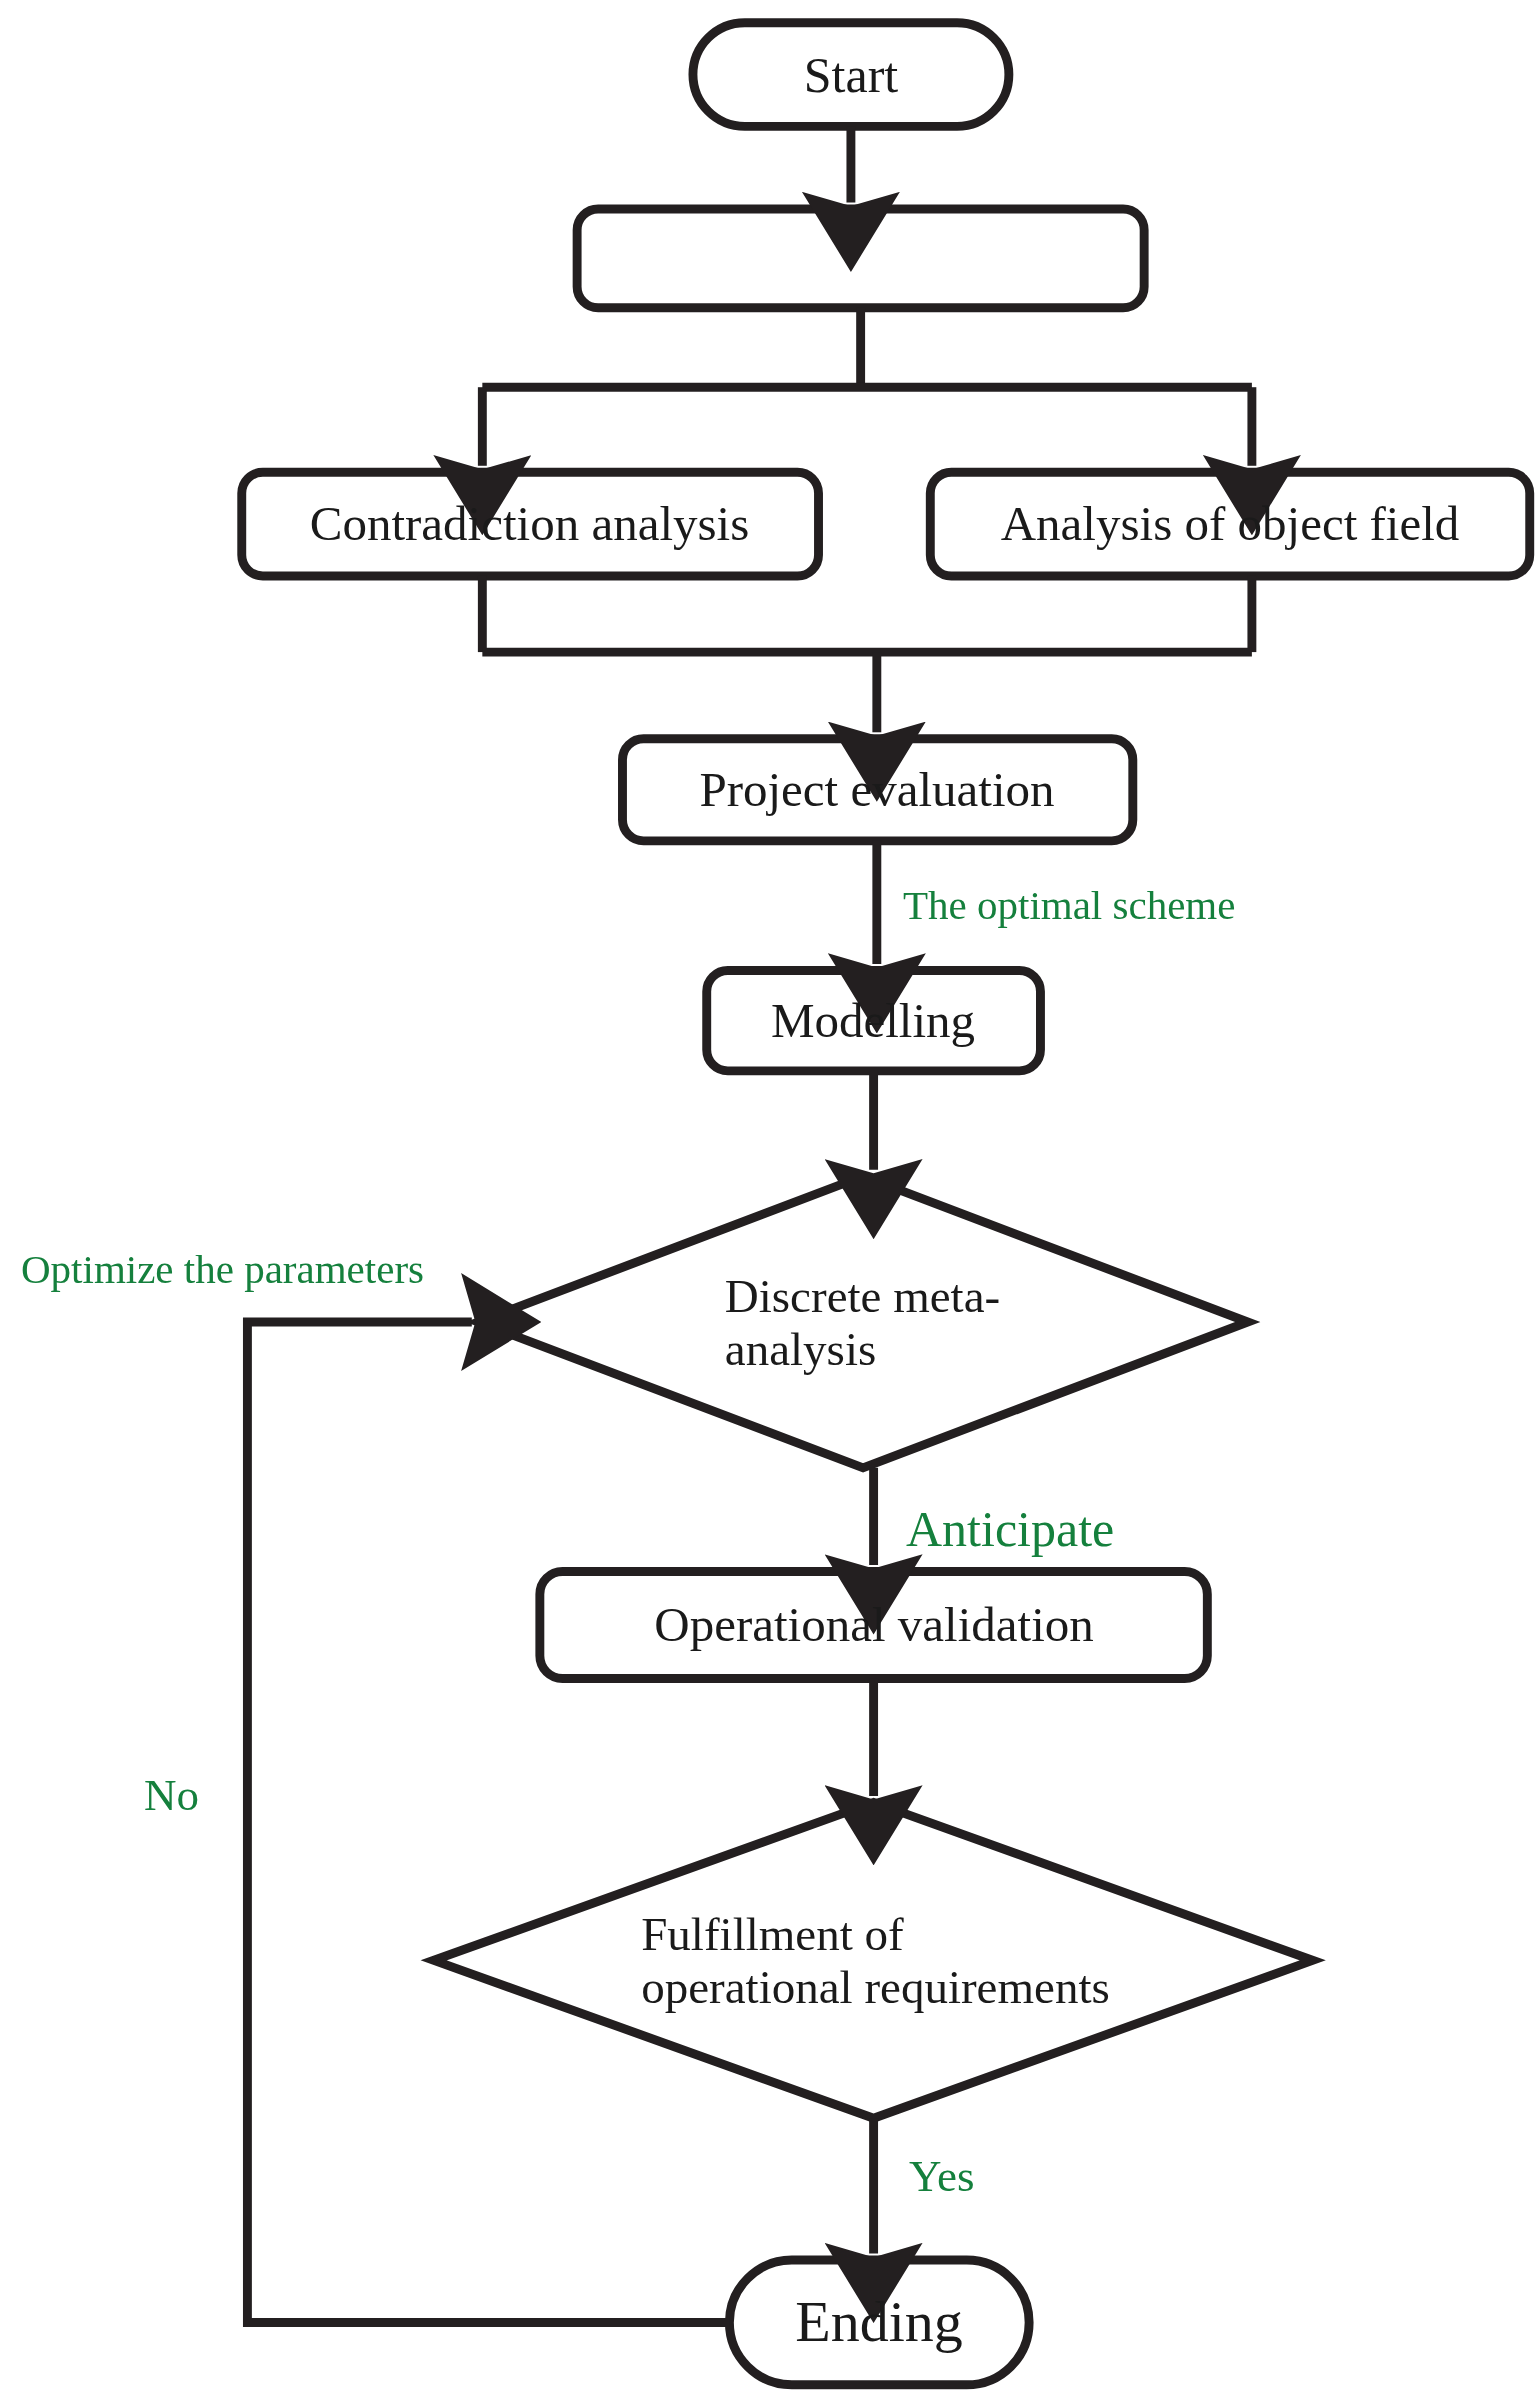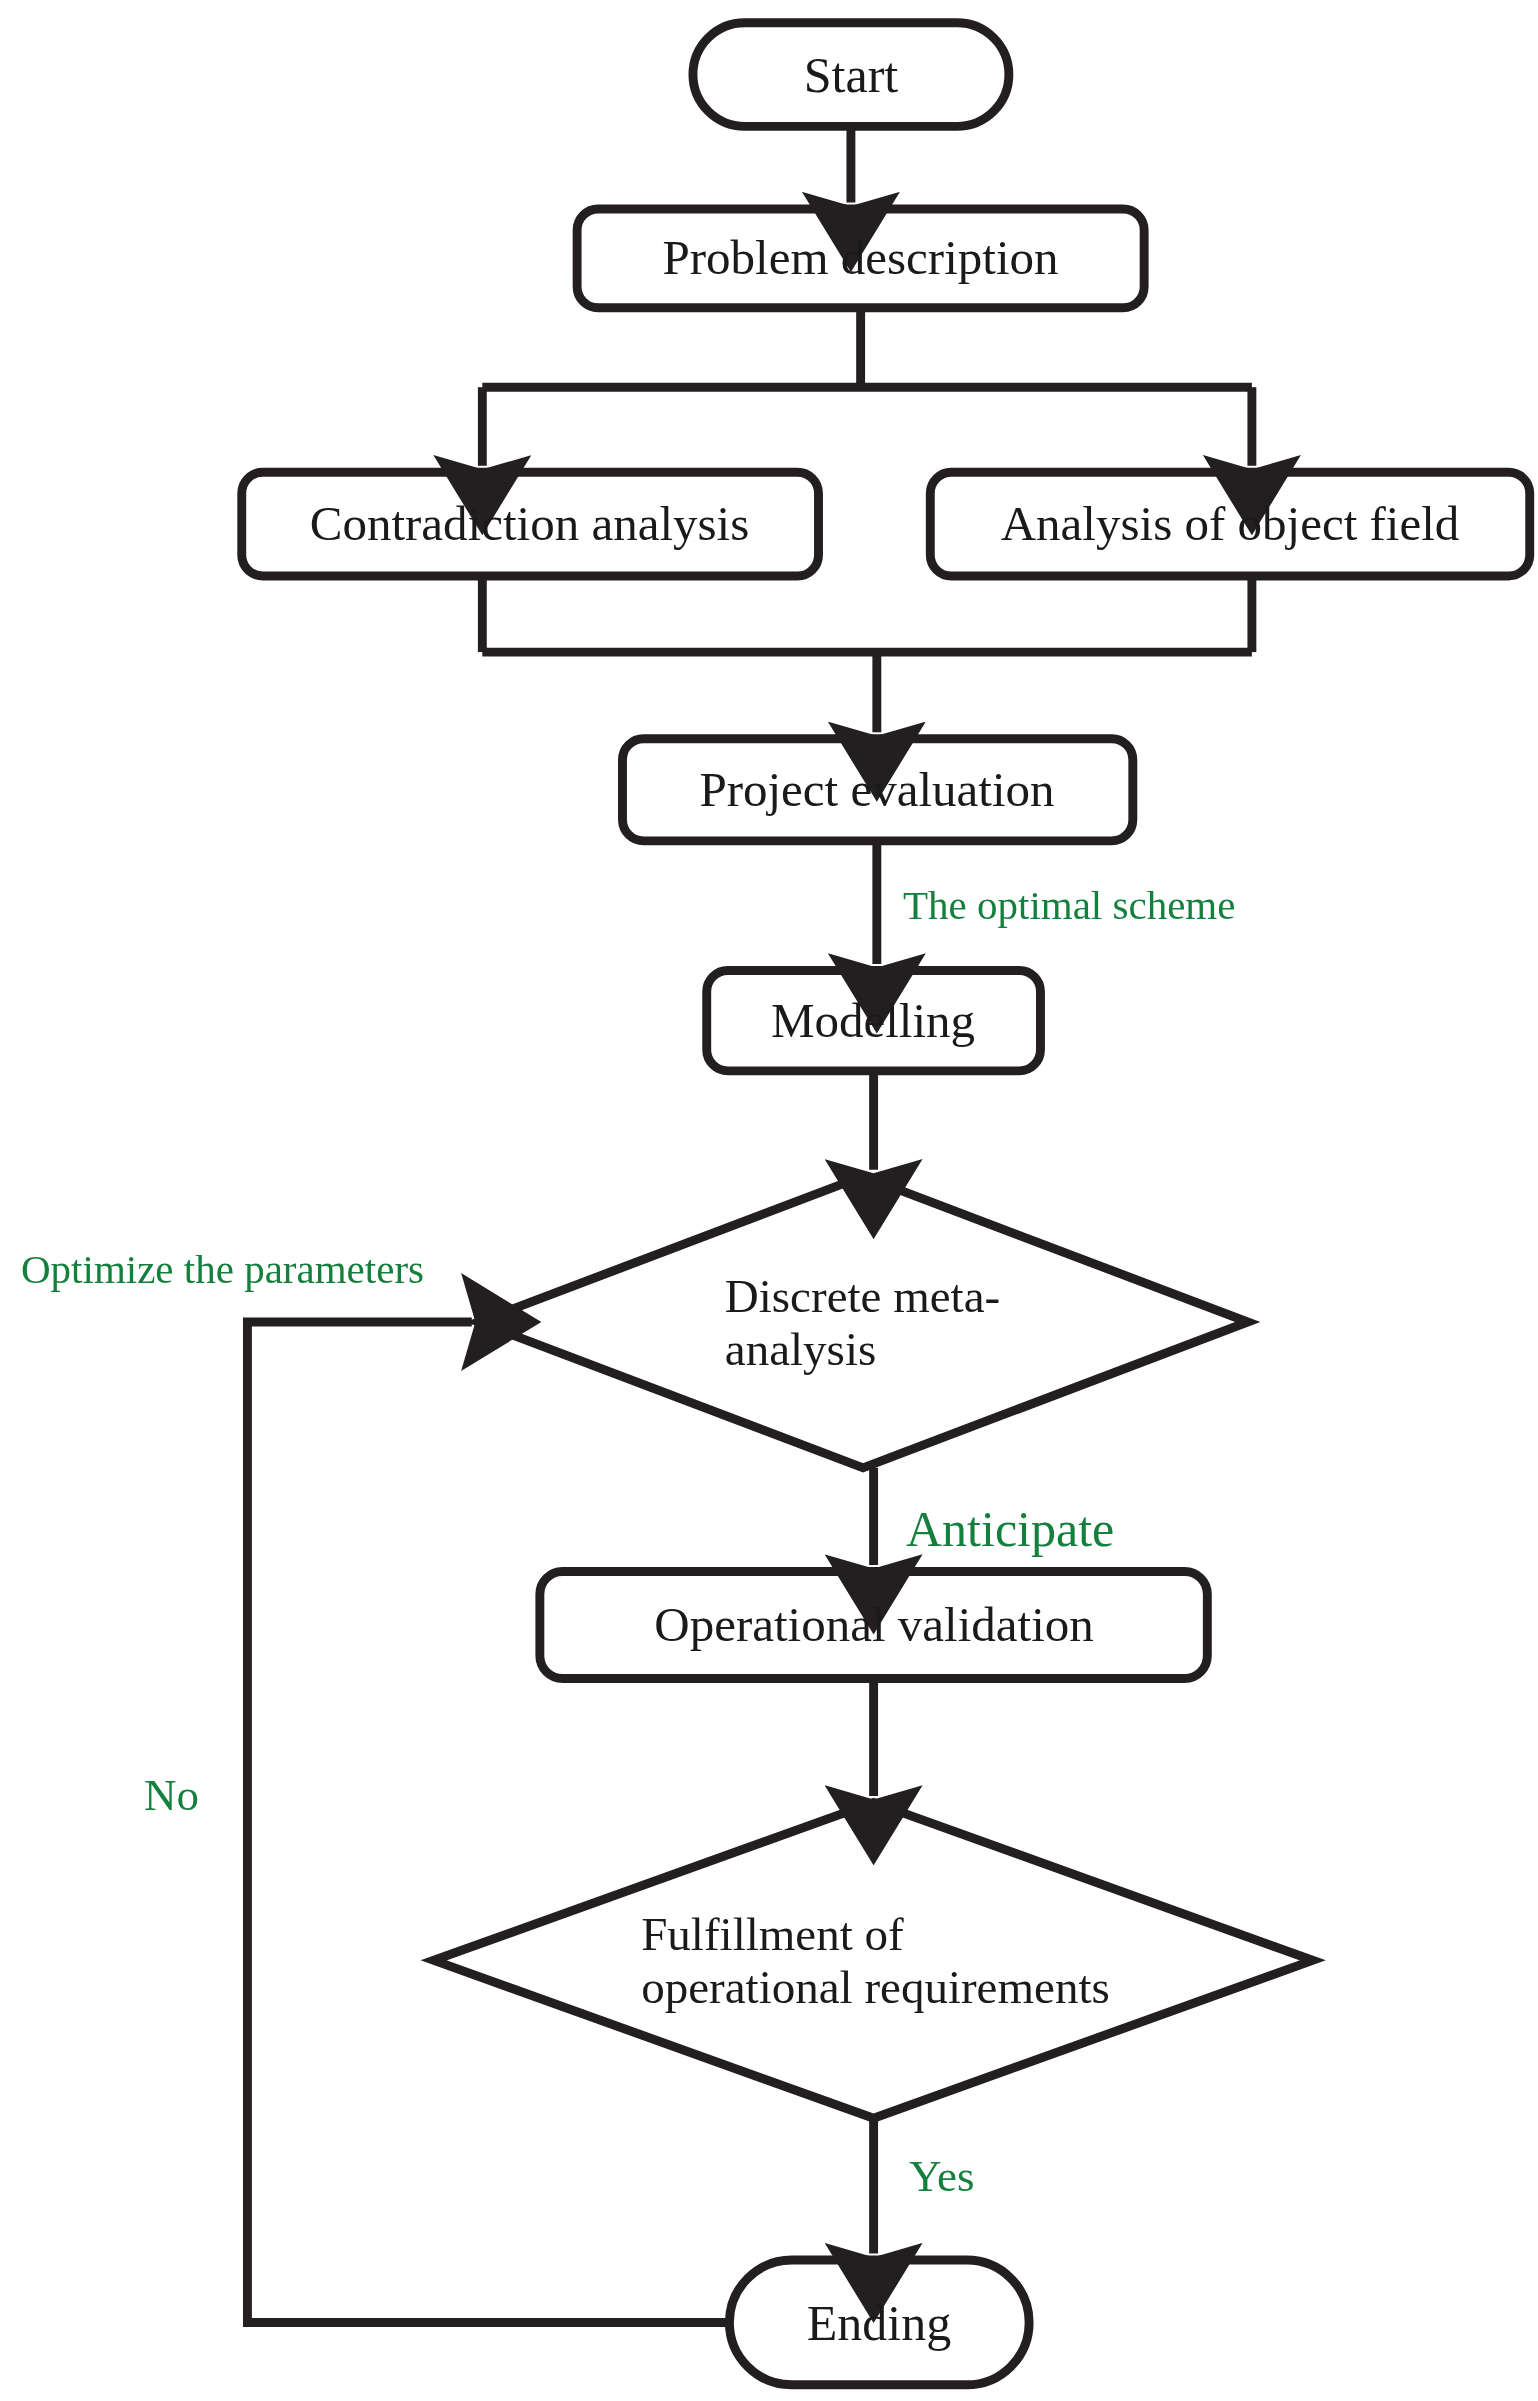--- a/index.html
+++ b/index.html
@@ -99,39 +99,38 @@
       <path d="M1078,2072 L1078,2217" marker-end="url(#arrowhead)"></path>
 
       <path d="M1078,2615 L1078,2782" marker-end="url(#arrowhead)"></path>
 
       <path d="M900,2867 L305,2867 L305,1632 L582,1632" marker-end="url(#arrowhead)"></path>
     </g>
   </svg>
 
   <div class="node-label" style="left:693px; top:23px; width:316px; height:104px; font-size:50px;">Start</div>
 
-  <div class="node-label" style="left:577px; top:209px; width:567px; height:99px; font-size:49px;">Problem description</div>
 
   <div class="node-label" style="left:241px; top:472px; width:577px; height:104px; font-size:49px;">Contradiction analysis</div>
 
   <div class="node-label" style="left:930px; top:472px; width:600px; height:104px; font-size:49px;">Analysis of object field</div>
 
   <div class="node-label" style="left:622px; top:739px; width:510px; height:102px; font-size:49px;">Project evaluation</div>
 
   <div class="node-label" style="left:706px; top:971px; width:334px; height:100px; font-size:49px;">Modelling</div>
 
   <div class="node-label" style="left:579px; top:1193px; width:567px; height:259px; font-size:47px;">Discrete meta-
 analysis</div>
 
   <div class="node-label" style="left:540px; top:1572px; width:668px; height:107px; font-size:49px;">Operational validation</div>
 
   <div class="node-label" style="left:535px; top:1819px; width:681px; height:284px; font-size:47px;">Fulfillment of
 operational requirements</div>
 
-  <div class="node-label" style="left:729px; top:2260px; width:300px; height:125px; font-size:50px;">Ending</div>
+  <div class="node-label" style="left:729px; top:2260px; width:300px; height:125px; font-size:58px;">Ending</div>
 
   <div class="edge-label" style="left:903px; top:885px; font-size:41px;">The optimal scheme</div>
 
   <div class="edge-label" style="left:21px; top:1249px; font-size:41px;">Optimize the parameters</div>
 
   <div class="edge-label" style="left:906px; top:1504px; font-size:50px;">Anticipate</div>
 
   <div class="edge-label" style="left:144px; top:1773px; font-size:45px;">No</div>
 
   <div class="edge-label" style="left:909px; top:2154px; font-size:45px;">Yes</div>

